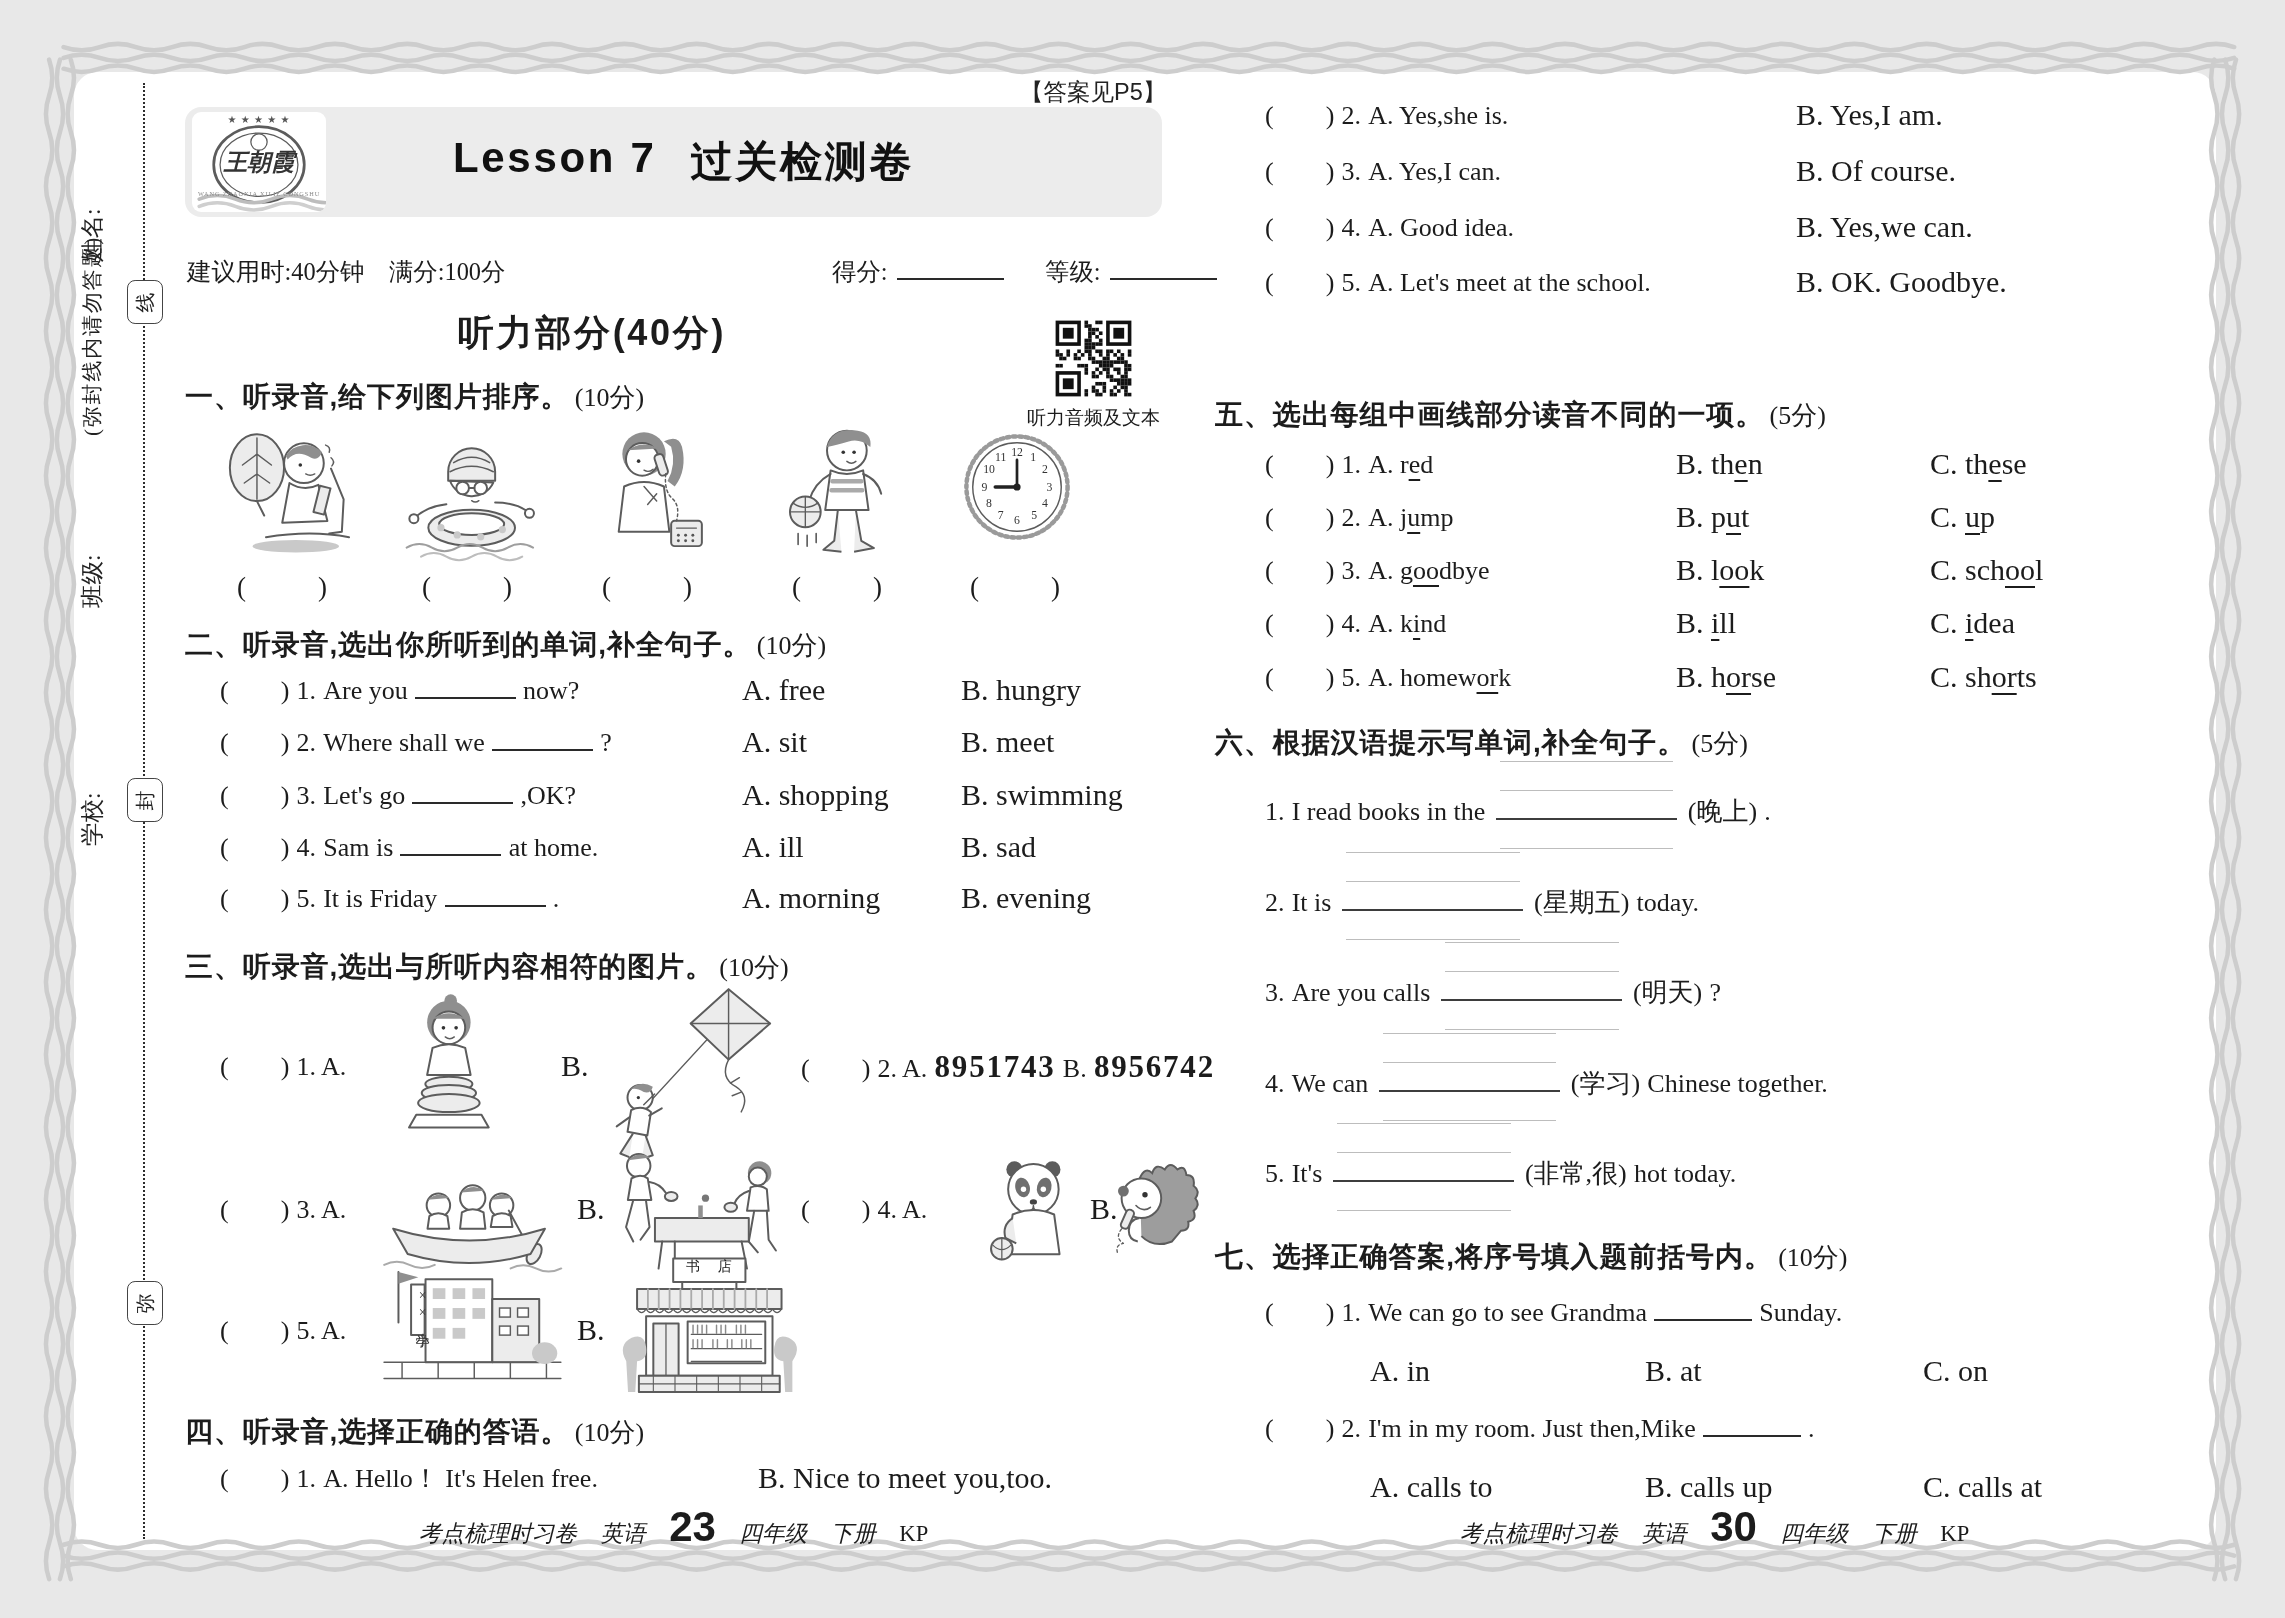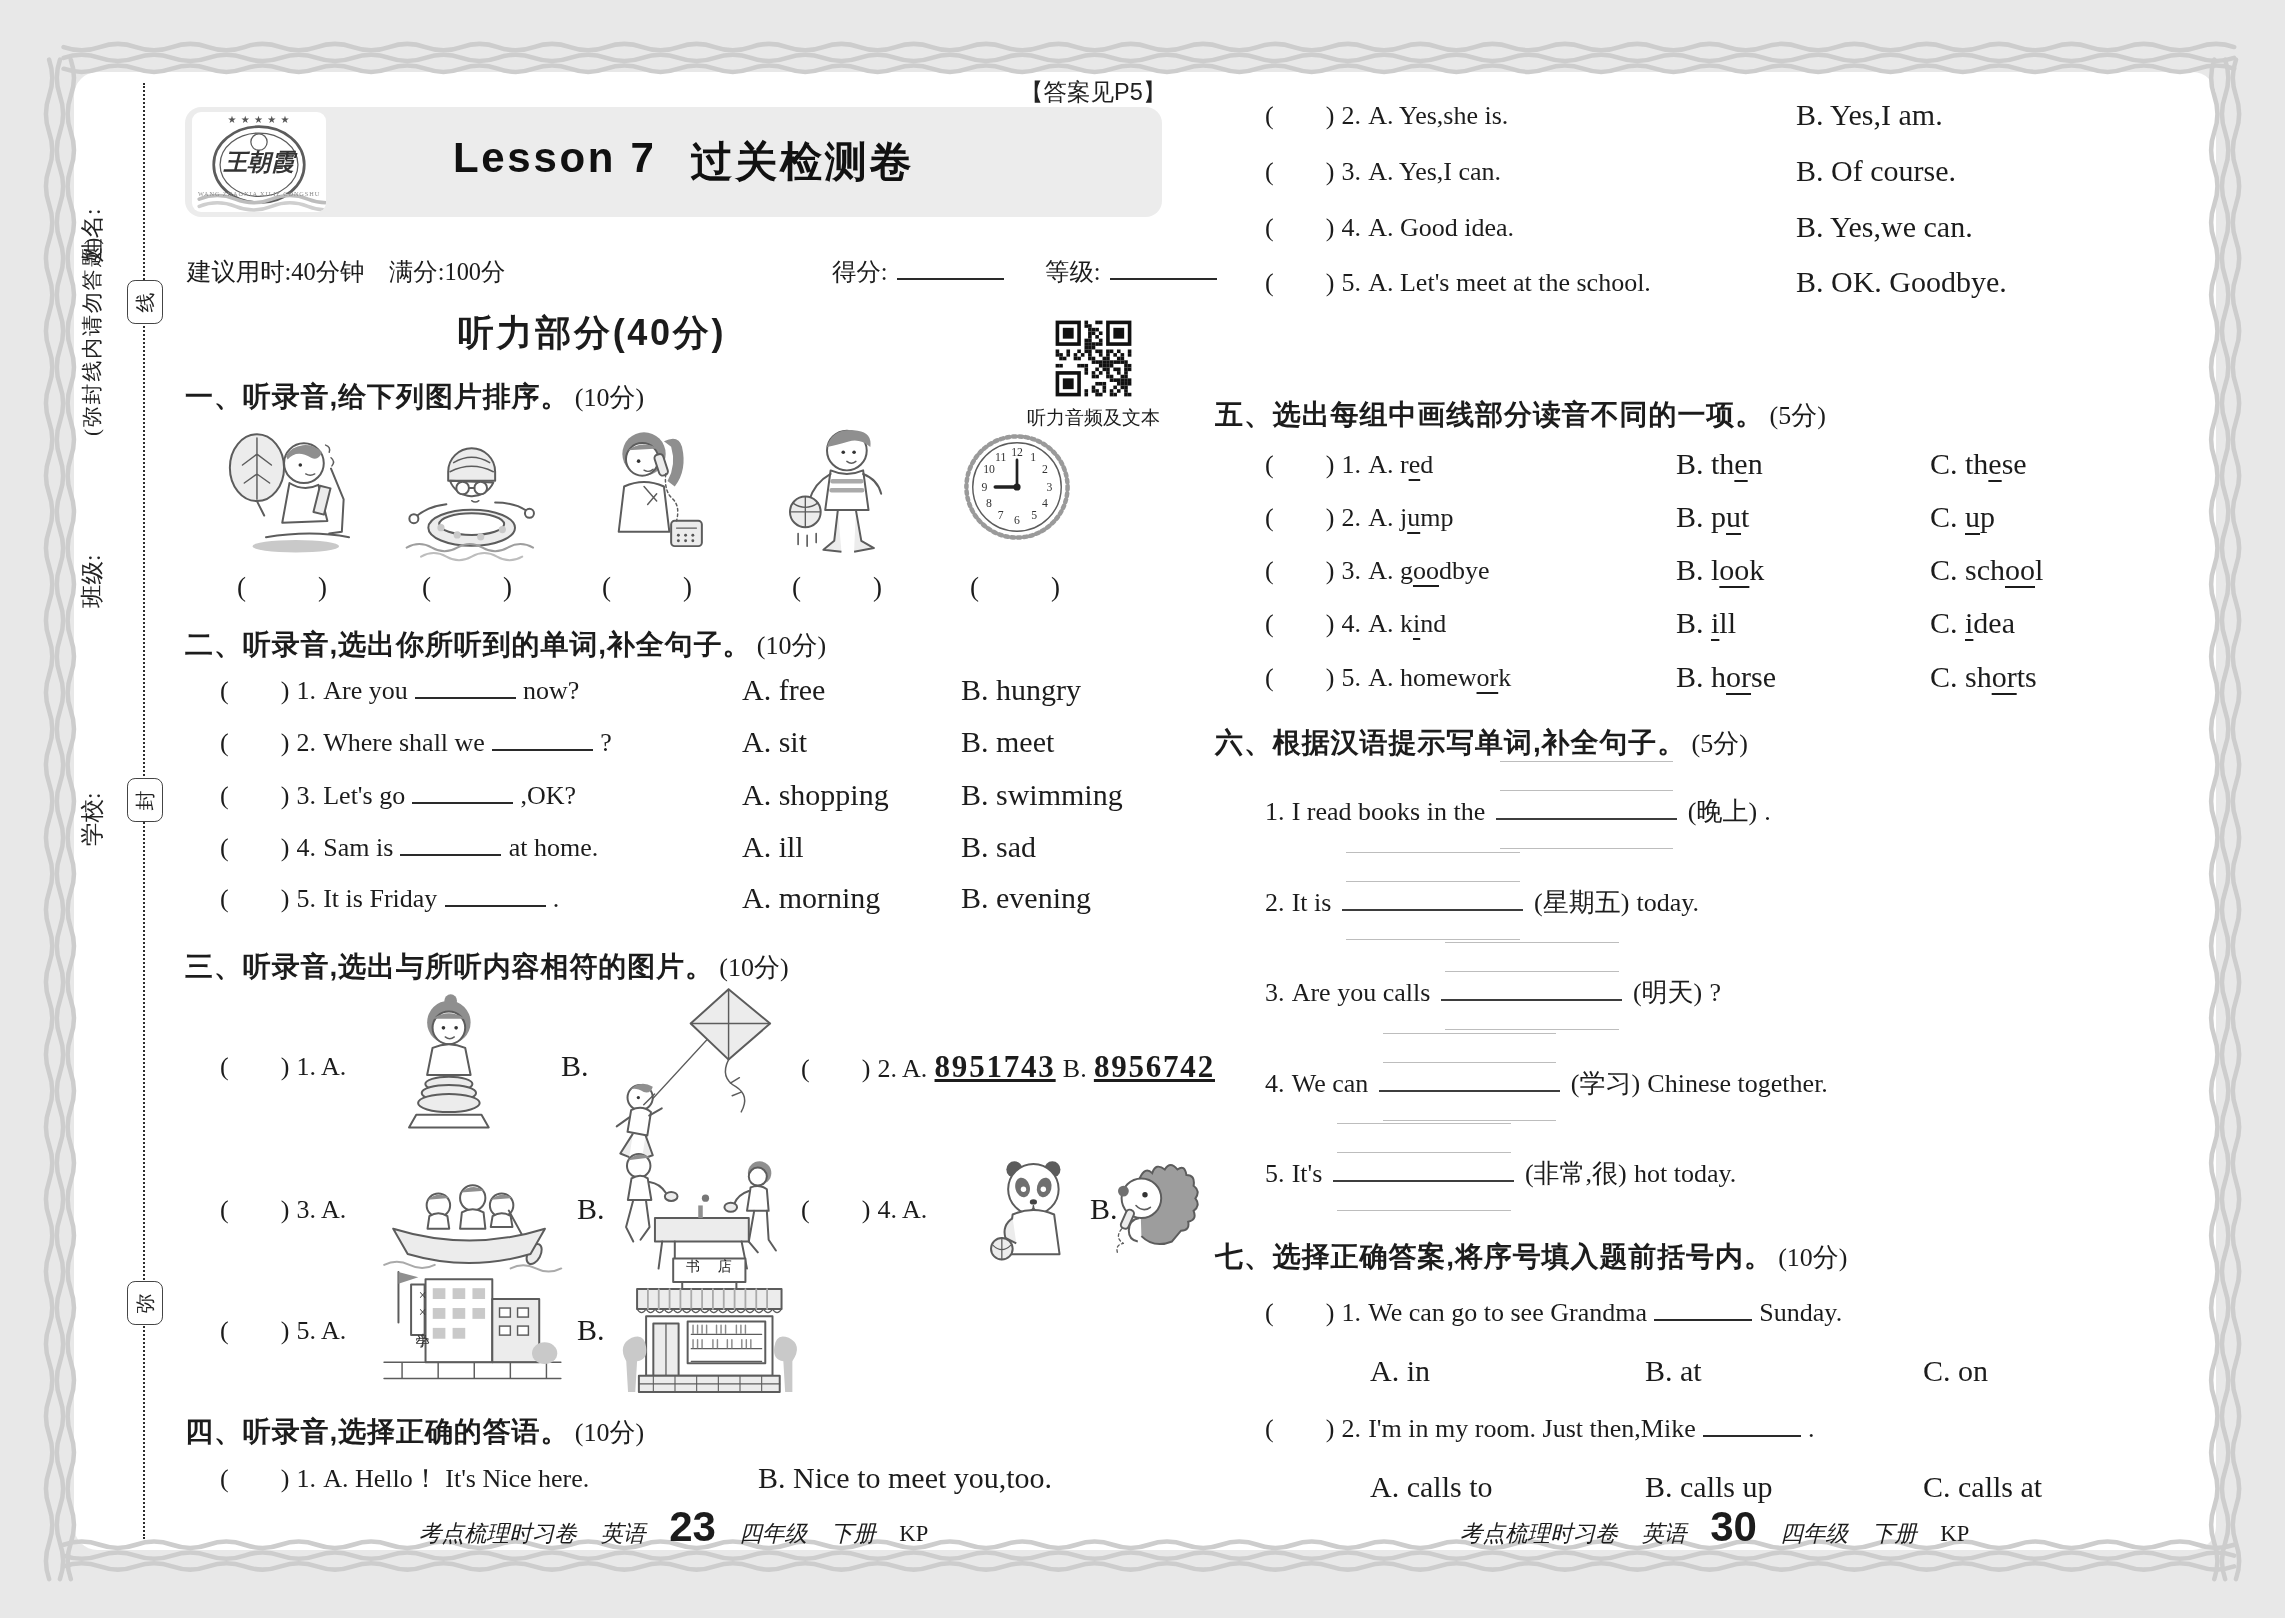--- a/index.html
+++ b/index.html
@@ -23,21 +23,21 @@
   .score-row{left:832px;top:256px;font-size:24.4px;display:flex;align-items:baseline;gap:9px;}
   .blank{display:inline-block;border-bottom:2.3px solid #2a2a2a;height:4.5px;vertical-align:baseline;}
   .sec-title{font-size:36px;letter-spacing:2.7px;text-align:center;}
   .qt{display:flex;align-items:baseline;gap:5.4px;white-space:nowrap;}
   .t31{font-size:28px;letter-spacing:0.9px;}
   .sc{font-size:26px;}
   .stem{font-size:26px;white-space:nowrap;display:flex;align-items:baseline;gap:7.2px;}
   .opt{font-size:30px;white-space:nowrap;}
   .bk{white-space:pre;}
   .p1paren{position:absolute;top:572px;width:90px;display:flex;justify-content:space-between;font-size:27px;}
-  .bignum{font-size:31px;letter-spacing:1.8px;font-weight:600;text-decoration:underline;}
+  .bignum{font-size:31px;letter-spacing:1.8px;font-weight:600;}
   .ul{text-decoration:underline;text-underline-offset:6.3px;text-decoration-thickness:1.8px;}
   
   .wgrid{display:inline-block;position:relative;width:181px;height:1.8px;vertical-align:baseline;margin:0 3.6px;}
   .wgrid i{position:absolute;left:3.6px;right:3.6px;border-top:1.8px solid #bdbdbd;}
   .wgrid i.d{left:0;right:0;border-top:2.3px solid #3d3d3d;}
   .wgrid .l1{bottom:58px;} .wgrid .l2{bottom:29px;} .wgrid .l3{bottom:0;} .wgrid .l4{bottom:-29px;}
   
   .sealline{left:143px;top:83px;height:1456px;border-left:2.7px dotted #2c2c2c;width:0;}
   .seal{position:absolute;left:127px;width:34px;height:42px;background:#fff;border:1.8px solid #444;border-radius:8.1px;display:flex;align-items:center;justify-content:center;z-index:3;}
   .seal span{transform:rotate(-90deg);font-size:20px;color:#222;}
@@ -625,21 +625,21 @@
   </svg>
   <div class="signh" style="left:678px;top:1258px;width:69px">书 店</div>
 
   <div class="abs qt" style="left:185px;top:1413px">
     <span class="hd t31">四、听录音,选择正确的答语。</span>
     <span class="sc">(10分)</span>
   </div>
   <div class="abs stem" style="left:220px;top:1461px">
     <span class="bk">(　　)</span>
       <span>1.</span>
-    <span>A. Hello！ It's Nice here.</span>
+    <span>A. Hello！ It's Helen free.</span>
   </div>
   <span class="abs opt" style="left:758px;top:1461px">B. Nice to meet you,too.</span>
 
   <div class="abs footer" style="left:185px;top:1503px;width:977px">
     <span class="f-small">考点梳理时习卷</span>
     <span class="f-small">英语</span>
     <span class="f-page">23</span>
     <span class="f-small">四年级</span>
     <span class="f-small">下册</span>
     <span class="f-small" style="font-style:normal">KP</span>

